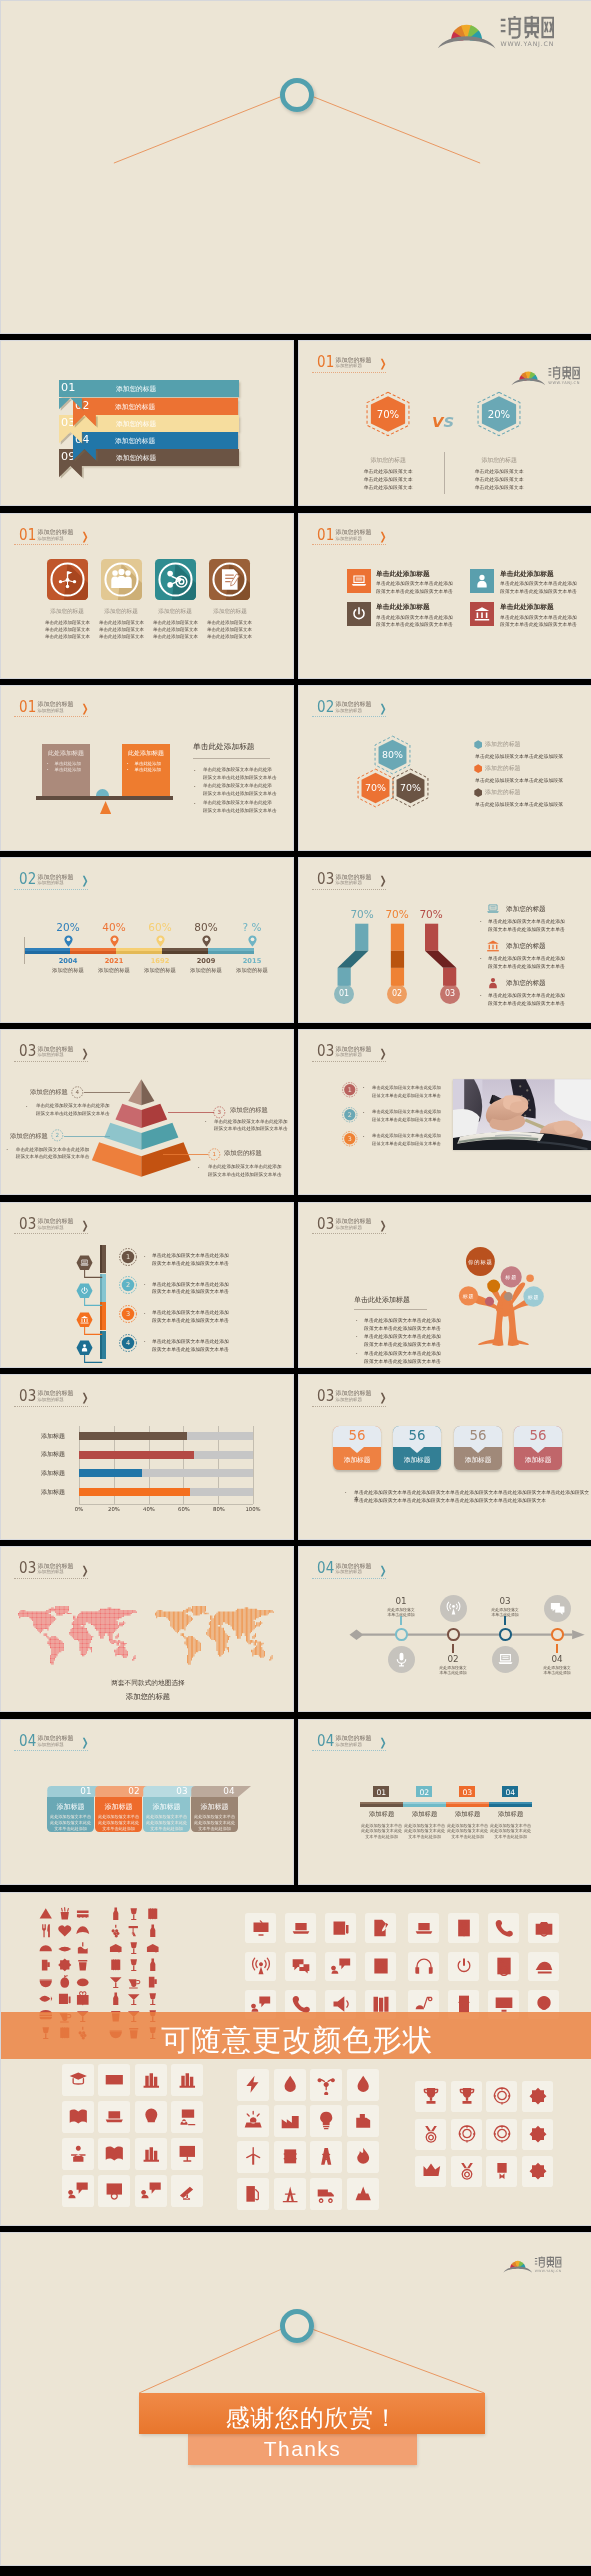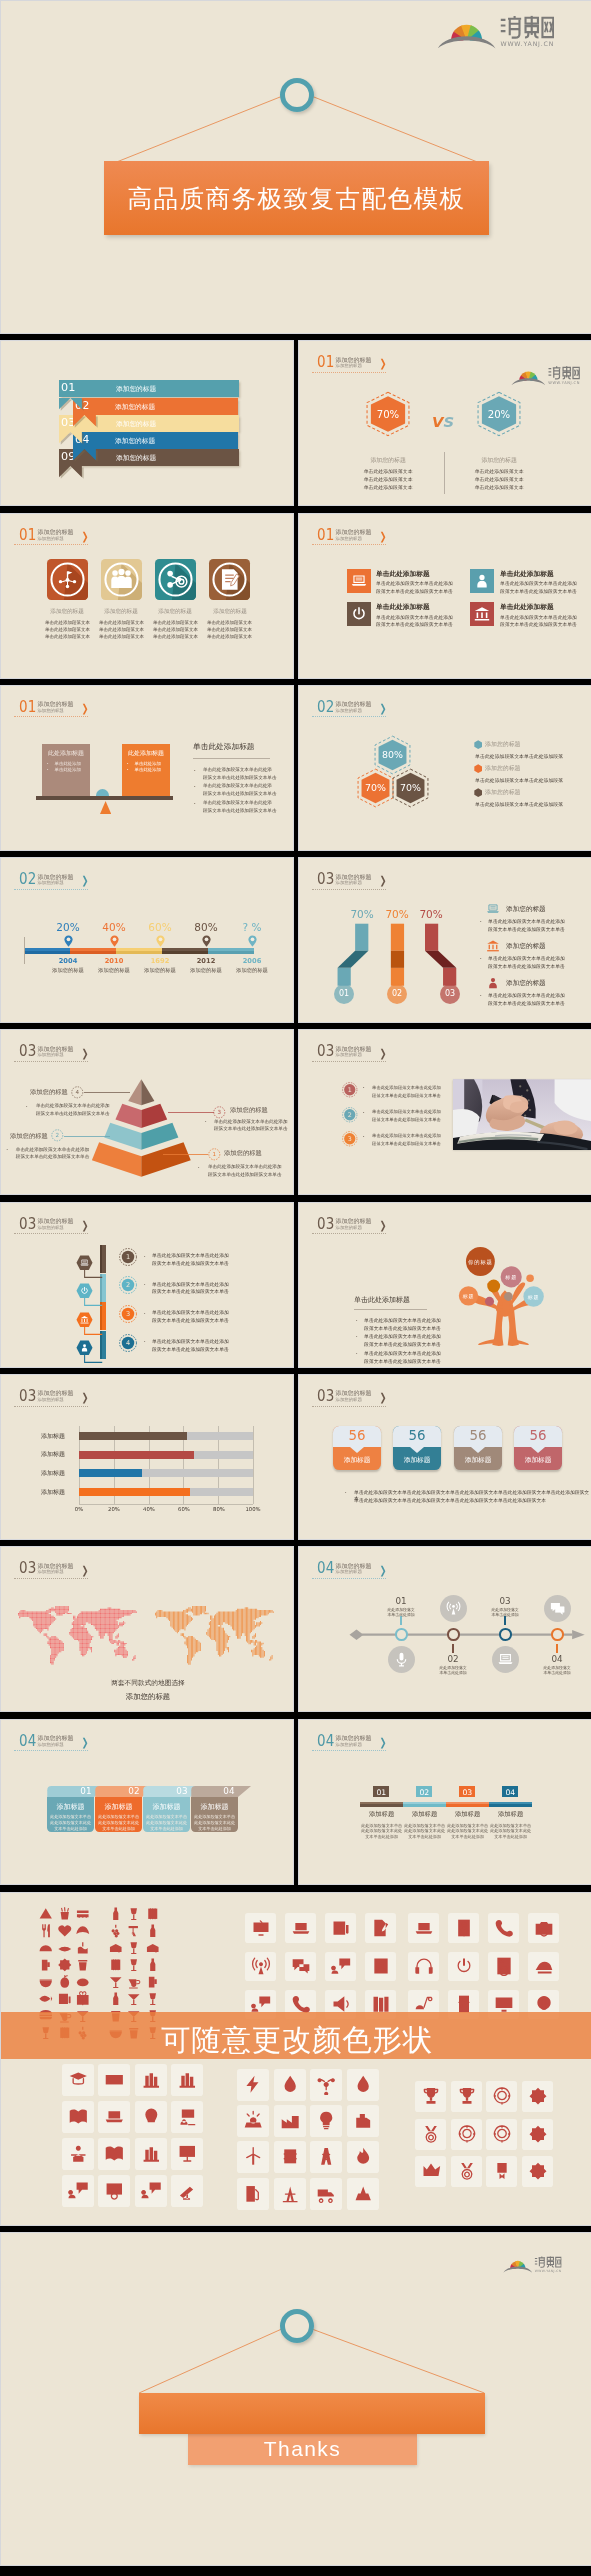--- a/index.html
+++ b/index.html
@@ -51,23 +51,20 @@
 <path d="M149.6 15h15.4v27.6h-15.4z"></path>
 <path d="M152.9 20.6l4.3 15M157.2 20.6l-4.3 15M160.1 20.6l4.3 15M164.4 20.6l-4.3 15" stroke-width="2.3"></path>
 </g>
 <text x="90" y="55.5" font-size="8.8" fill="#8d8c8a" letter-spacing="1.2" font-family="DejaVu Sans, sans-serif">WWW.YANJ.CN</text>
 </svg></div>
   <svg width="592" height="334" class="ab" style="left:0;top:0" viewBox="0 0 842 476">
     <line x1="404" y1="134" x2="160" y2="231" stroke="#e8803f" stroke-width="1.1"></line>
     <line x1="438" y1="134" x2="682" y2="231" stroke="#e8803f" stroke-width="1.1"></line>
   </svg>
   <div class="ab" style="left:279px;top:77px;width:34px;height:34px;border-radius:50%;border:5.3px solid #52a0ae;box-shadow:1.4px 2.1px 3.5px rgba(0,0,0,0.18)"></div>
-  <div class="ab" style="left:103px;top:160px;width:385px;height:74px;background:linear-gradient(180deg,#ef8a52,#e8762c);box-shadow:2.1px 2.8px 4.2px rgba(0,0,0,0.18);display:flex;align-items:center;justify-content:center">
-    <span style="font-size:24.6px;color:#fff;letter-spacing:1.4px">高品质商务极致复古配色模板</span>
-  </div>
 </div>
 <div class="gapv"></div>
 <div class="row">
 <div class="slide half">
   <div class="ab" style="left:58px;top:39px;width:180px;height:17px;background:#55a0ad;box-shadow:1.8px 1.8px 2.1px rgba(120,105,75,.38)">
     <span class="ab dj" style="left:2.1px;top:2.1px;font-size:11.2px;line-height:1;color:#fff">01</span>
     <span class="ab" style="left:57px;top:4.6px;font-size:6.7px;color:#fff">添加您的标题</span>
   </div>
   <div class="ab" style="left:72px;top:57px;width:165px;height:17px;background:#ec7233;box-shadow:1.8px 1.8px 2.1px rgba(120,105,75,.38)">
     <span class="ab dj" style="left:2.1px;top:2.1px;font-size:11.2px;line-height:1;color:#fff">02</span>
@@ -394,42 +391,42 @@
           <path d="M6.5 0.5C3 0.5 0.6 3 0.6 6.2c0 3.8 5.9 10.3 5.9 10.3s5.9-6.5 5.9-10.3C12.4 3 10 0.5 6.5 0.5z" fill="#2f7fba"></path>
           <circle cx="6.5" cy="6.1" r="2.7" fill="#f2ecdf"></circle>
         </svg>
   <div class="ab tc dj" style="left:39px;top:99px;width:56px;font-size:6.7px;font-weight:bold;color:#2f7fba">2004</div>
   <div class="ab tc" style="left:39px;top:109px;width:56px;font-size:5.3px;color:#5a5047">添加您的标题</div>
   <div class="ab tc dj" style="left:85px;top:63px;width:56px;font-size:10.5px;color:#ee7537">40%</div>
   <svg width="9" height="12" class="ab" style="left:109px;top:77px" viewBox="0 0 13 17">
           <path d="M6.5 0.5C3 0.5 0.6 3 0.6 6.2c0 3.8 5.9 10.3 5.9 10.3s5.9-6.5 5.9-10.3C12.4 3 10 0.5 6.5 0.5z" fill="#ee7537"></path>
           <circle cx="6.5" cy="6.1" r="2.7" fill="#f2ecdf"></circle>
         </svg>
-  <div class="ab tc dj" style="left:85px;top:99px;width:56px;font-size:6.7px;font-weight:bold;color:#ee7537">2010</div>
+  <div class="ab tc dj" style="left:85px;top:99px;width:56px;font-size:6.7px;font-weight:bold;color:#ee7537">2021</div>
   <div class="ab tc" style="left:85px;top:109px;width:56px;font-size:5.3px;color:#5a5047">添加您的标题</div>
   <div class="ab tc dj" style="left:131px;top:63px;width:56px;font-size:10.5px;color:#f6cf73">60%</div>
   <svg width="9" height="12" class="ab" style="left:155px;top:77px" viewBox="0 0 13 17">
           <path d="M6.5 0.5C3 0.5 0.6 3 0.6 6.2c0 3.8 5.9 10.3 5.9 10.3s5.9-6.5 5.9-10.3C12.4 3 10 0.5 6.5 0.5z" fill="#f6cf73"></path>
           <circle cx="6.5" cy="6.1" r="2.7" fill="#f2ecdf"></circle>
         </svg>
   <div class="ab tc dj" style="left:131px;top:99px;width:56px;font-size:6.7px;font-weight:bold;color:#f6cf73">1692</div>
   <div class="ab tc" style="left:131px;top:109px;width:56px;font-size:5.3px;color:#5a5047">添加您的标题</div>
   <div class="ab tc dj" style="left:177px;top:63px;width:56px;font-size:10.5px;color:#6b5444">80%</div>
   <svg width="9" height="12" class="ab" style="left:201px;top:77px" viewBox="0 0 13 17">
           <path d="M6.5 0.5C3 0.5 0.6 3 0.6 6.2c0 3.8 5.9 10.3 5.9 10.3s5.9-6.5 5.9-10.3C12.4 3 10 0.5 6.5 0.5z" fill="#6b5444"></path>
           <circle cx="6.5" cy="6.1" r="2.7" fill="#f2ecdf"></circle>
         </svg>
-  <div class="ab tc dj" style="left:177px;top:99px;width:56px;font-size:6.7px;font-weight:bold;color:#6b5444">2012</div>
+  <div class="ab tc dj" style="left:177px;top:99px;width:56px;font-size:6.7px;font-weight:bold;color:#6b5444">2009</div>
   <div class="ab tc" style="left:177px;top:109px;width:56px;font-size:5.3px;color:#5a5047">添加您的标题</div>
   <div class="ab tc dj" style="left:223px;top:63px;width:56px;font-size:10.5px;color:#6fb4c4">? %</div>
   <svg width="9" height="12" class="ab" style="left:247px;top:77px" viewBox="0 0 13 17">
           <path d="M6.5 0.5C3 0.5 0.6 3 0.6 6.2c0 3.8 5.9 10.3 5.9 10.3s5.9-6.5 5.9-10.3C12.4 3 10 0.5 6.5 0.5z" fill="#6fb4c4"></path>
           <circle cx="6.5" cy="6.1" r="2.7" fill="#f2ecdf"></circle>
         </svg>
-  <div class="ab tc dj" style="left:223px;top:99px;width:56px;font-size:6.7px;font-weight:bold;color:#6fb4c4">2006</div>
+  <div class="ab tc dj" style="left:223px;top:99px;width:56px;font-size:6.7px;font-weight:bold;color:#6fb4c4">2015</div>
   <div class="ab tc" style="left:223px;top:109px;width:56px;font-size:5.3px;color:#5a5047">添加您的标题</div>
 </div>
 <div class="slide half">
 <div class="hd">
   <span class="num br">03</span>
   <span class="t1">添加您的标题</span>
   <span class="t2">添加您的标题</span>
   <span class="chev br">❯</span>
   <span class="dash dbr"></span>
 </div>
@@ -1567,16 +1564,17 @@
 </g>
 <text x="90" y="55.5" font-size="8.8" fill="#8d8c8a" letter-spacing="1.2" font-family="DejaVu Sans, sans-serif">WWW.YANJ.CN</text>
 </svg></div>
   <svg width="592" height="334" class="ab" style="left:0;top:0" viewBox="0 0 842 476">
     <line x1="401" y1="136" x2="196" y2="228" stroke="#e8803f" stroke-width="1.1"></line>
     <line x1="440" y1="136" x2="688" y2="228" stroke="#e8803f" stroke-width="1.1"></line>
   </svg>
   <div class="ab" style="left:279px;top:76px;width:34px;height:34px;border-radius:50%;border:5.4px solid #52a0ae;box-shadow:1.4px 2.1px 3.5px rgba(0,0,0,0.18)"></div>
   <div class="ab" style="left:187px;top:201px;width:229px;height:31px;background:#f2a071;box-shadow:1.4px 2.1px 3.5px rgba(0,0,0,0.14)"></div>
   <div class="ab" style="left:138px;top:160px;width:346px;height:41px;background:linear-gradient(180deg,#f08a48,#e8762c);box-shadow:1.4px 2.1px 3.5px rgba(0,0,0,0.16)"></div>
+  <div class="ab tc" style="left:138px;top:169px;width:346px;font-size:24px;color:#fff;letter-spacing:0.7px">感谢您的欣赏！</div>
   <div class="ab tc" style="left:187px;top:204px;width:229px;font-size:21px;color:#fff;letter-spacing:1.4px">Thanks</div>
 </div>
 </div>
 
 
 </body></html>

